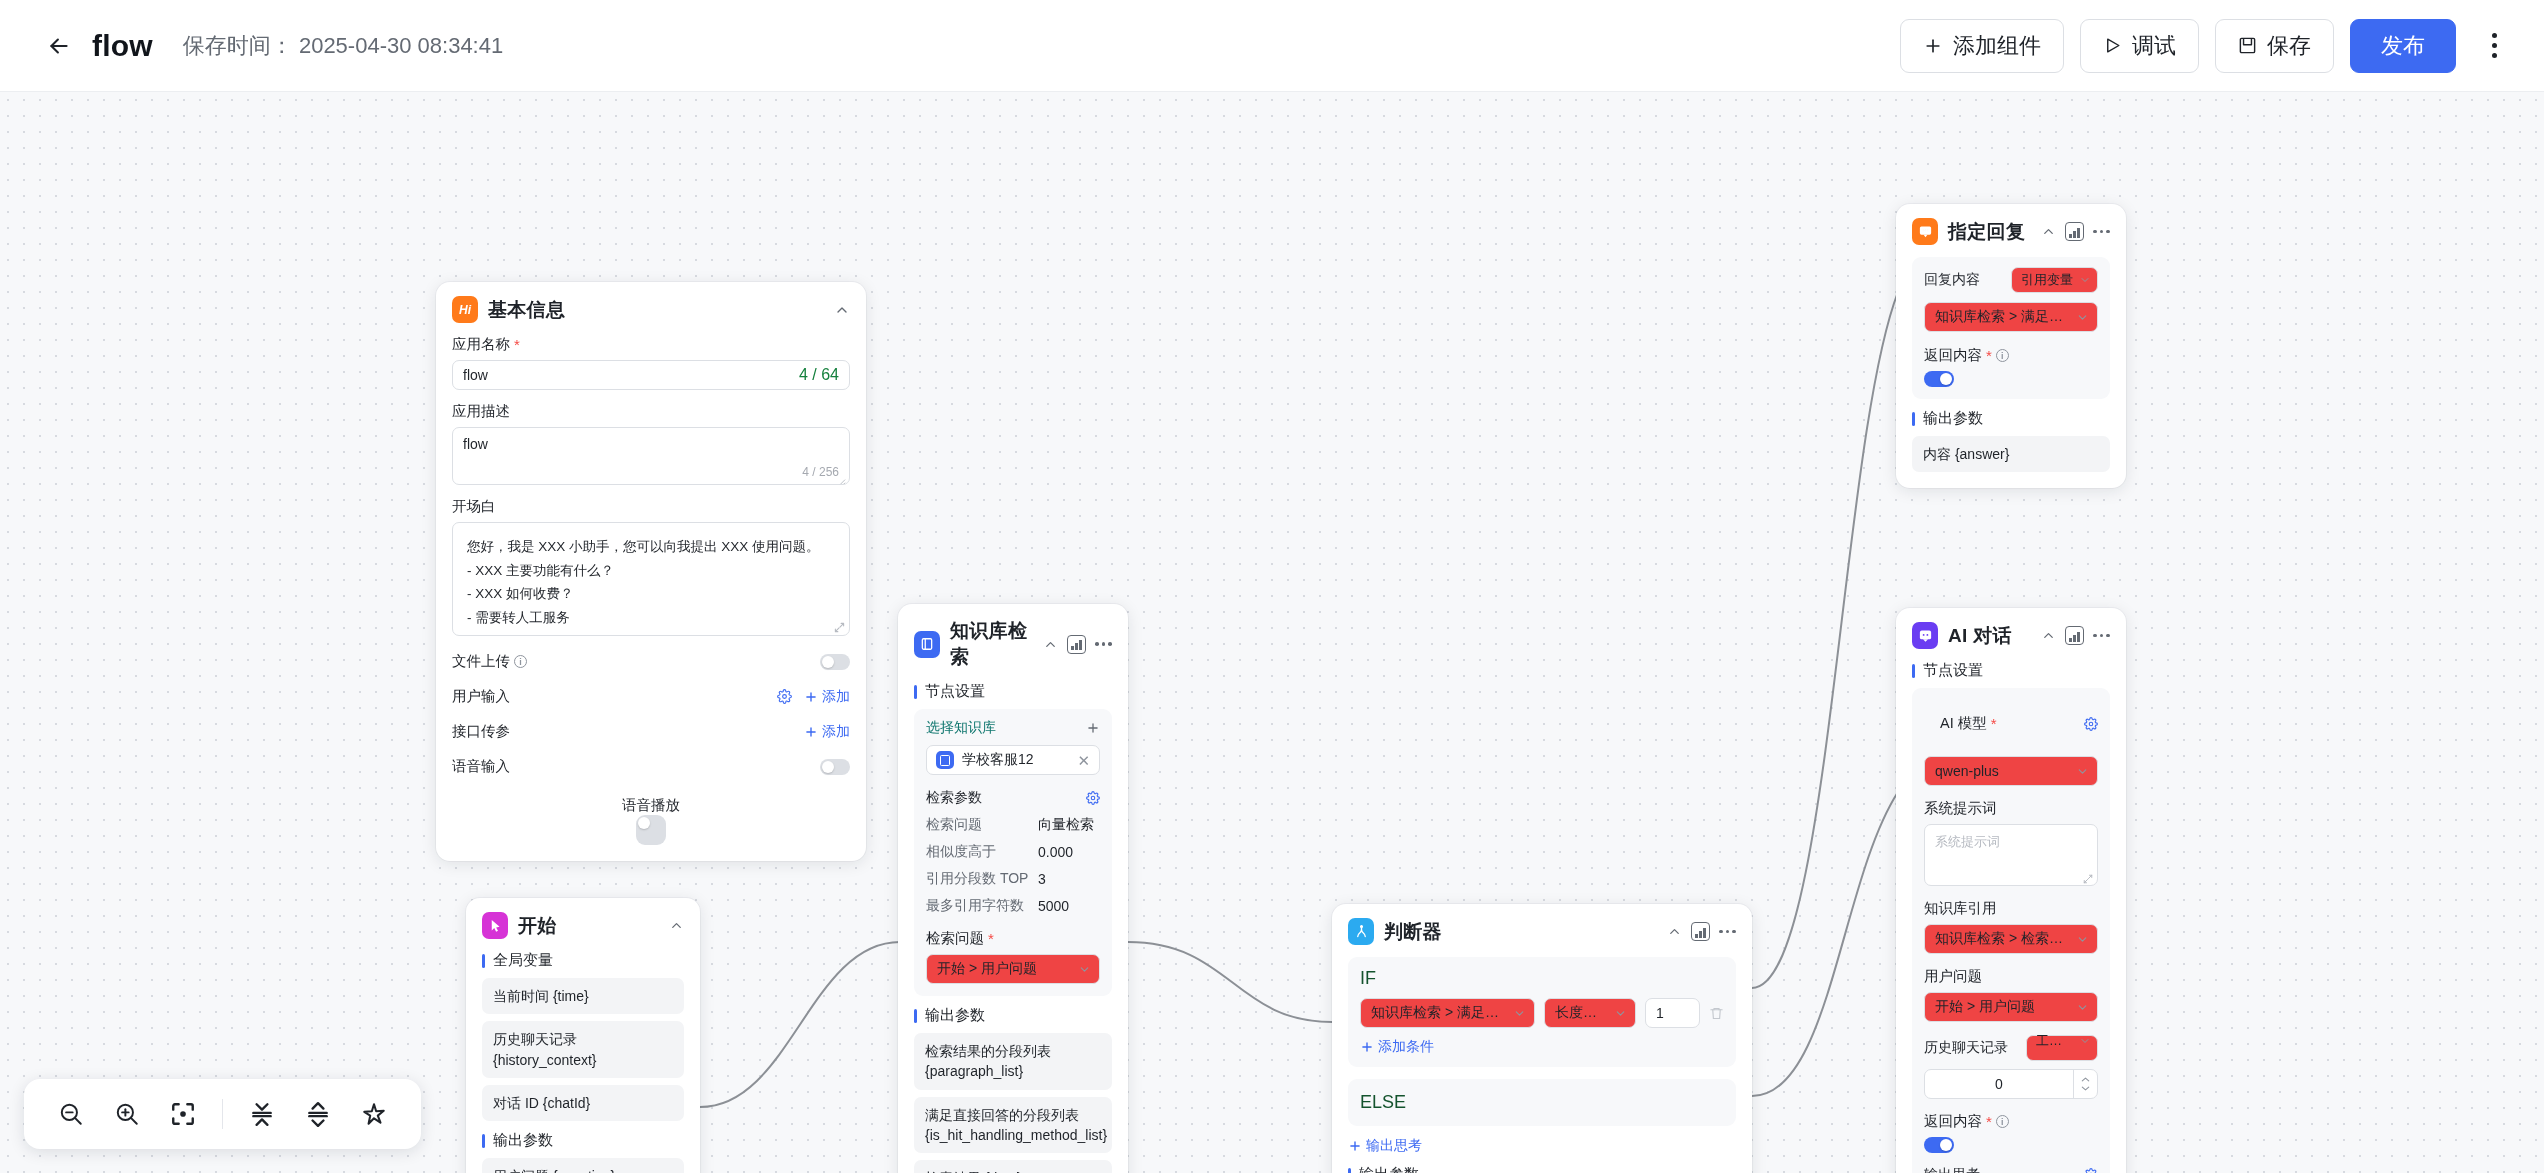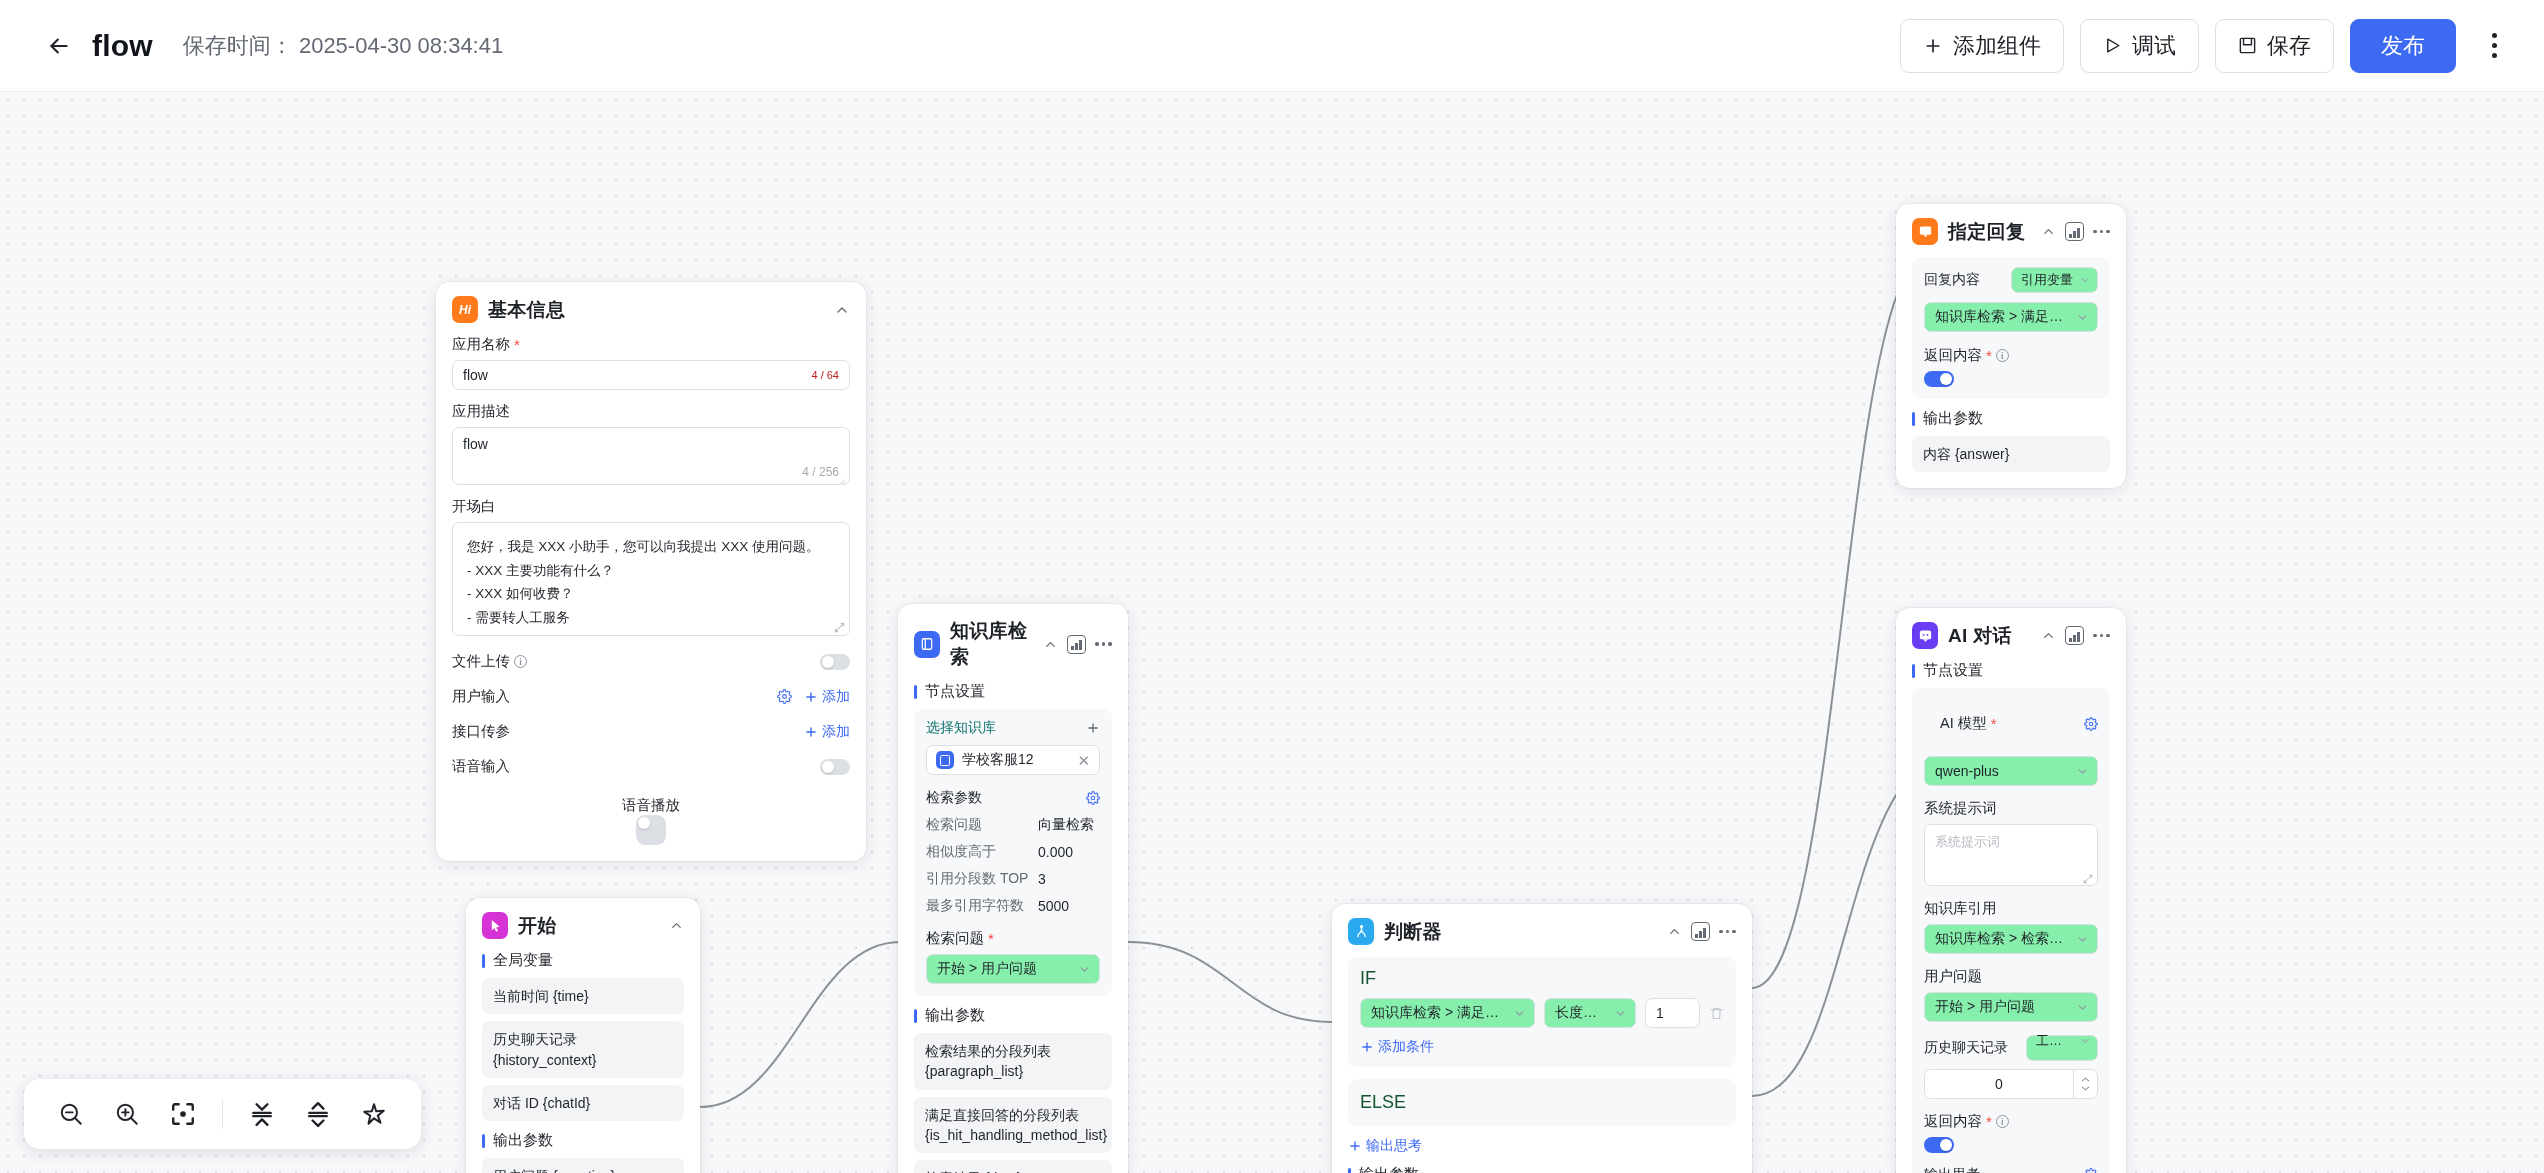--- a/index.html
+++ b/index.html
@@ -102,30 +102,30 @@
     width:13px; height:13px; border:1.2px solid #8f959e; border-radius:50%;
     font-size:9px; color:#8f959e; display:inline-flex; align-items:center;
     justify-content:center; font-style:normal; font-weight:700;
   }
 
   .input{
     border:1px solid #dcdfe4; border-radius:7px; background:#fff;
     height:30px; display:flex; align-items:center; padding:0 10px;
     font-size:14px; color:#1f2329; position:relative;
   }
-  .counter{ margin-left:auto; font-size:11px; color:#b91c1c; }
+  .counter{ margin-left:auto; font-size:16px; color:#15803d; }
   .textarea{
     border:1px solid #dcdfe4; border-radius:7px; background:#fff;
     padding:8px 10px; font-size:14px; color:#1f2329; position:relative;
   }
   .ta-counter{ position:absolute; right:10px; bottom:5px; font-size:12px; color:#a5a9b0; }
   .resize{ position:absolute; right:3px; bottom:3px; width:9px; height:9px; color:#b6bac1; }
 
   .select{
-    border:1px solid #dcdfe4; border-radius:7px; background:#86efac;
+    border:1px solid #dcdfe4; border-radius:7px; background:#ef4444;
     height:30px; display:flex; align-items:center; padding:0 8px 0 10px;
     font-size:14px; color:#1f2329; gap:6px; cursor:pointer;
   }
   .select .txt{ overflow:hidden; text-overflow:ellipsis; white-space:nowrap; }
   .select .cv{ margin-left:auto; color:#8f959e; display:flex; flex:0 0 auto; }
 
   .toggle{
     width:30px; height:16px; border-radius:9px; background:#dcdfe4; position:relative;
     cursor:pointer; flex:0 0 30px;
   }

